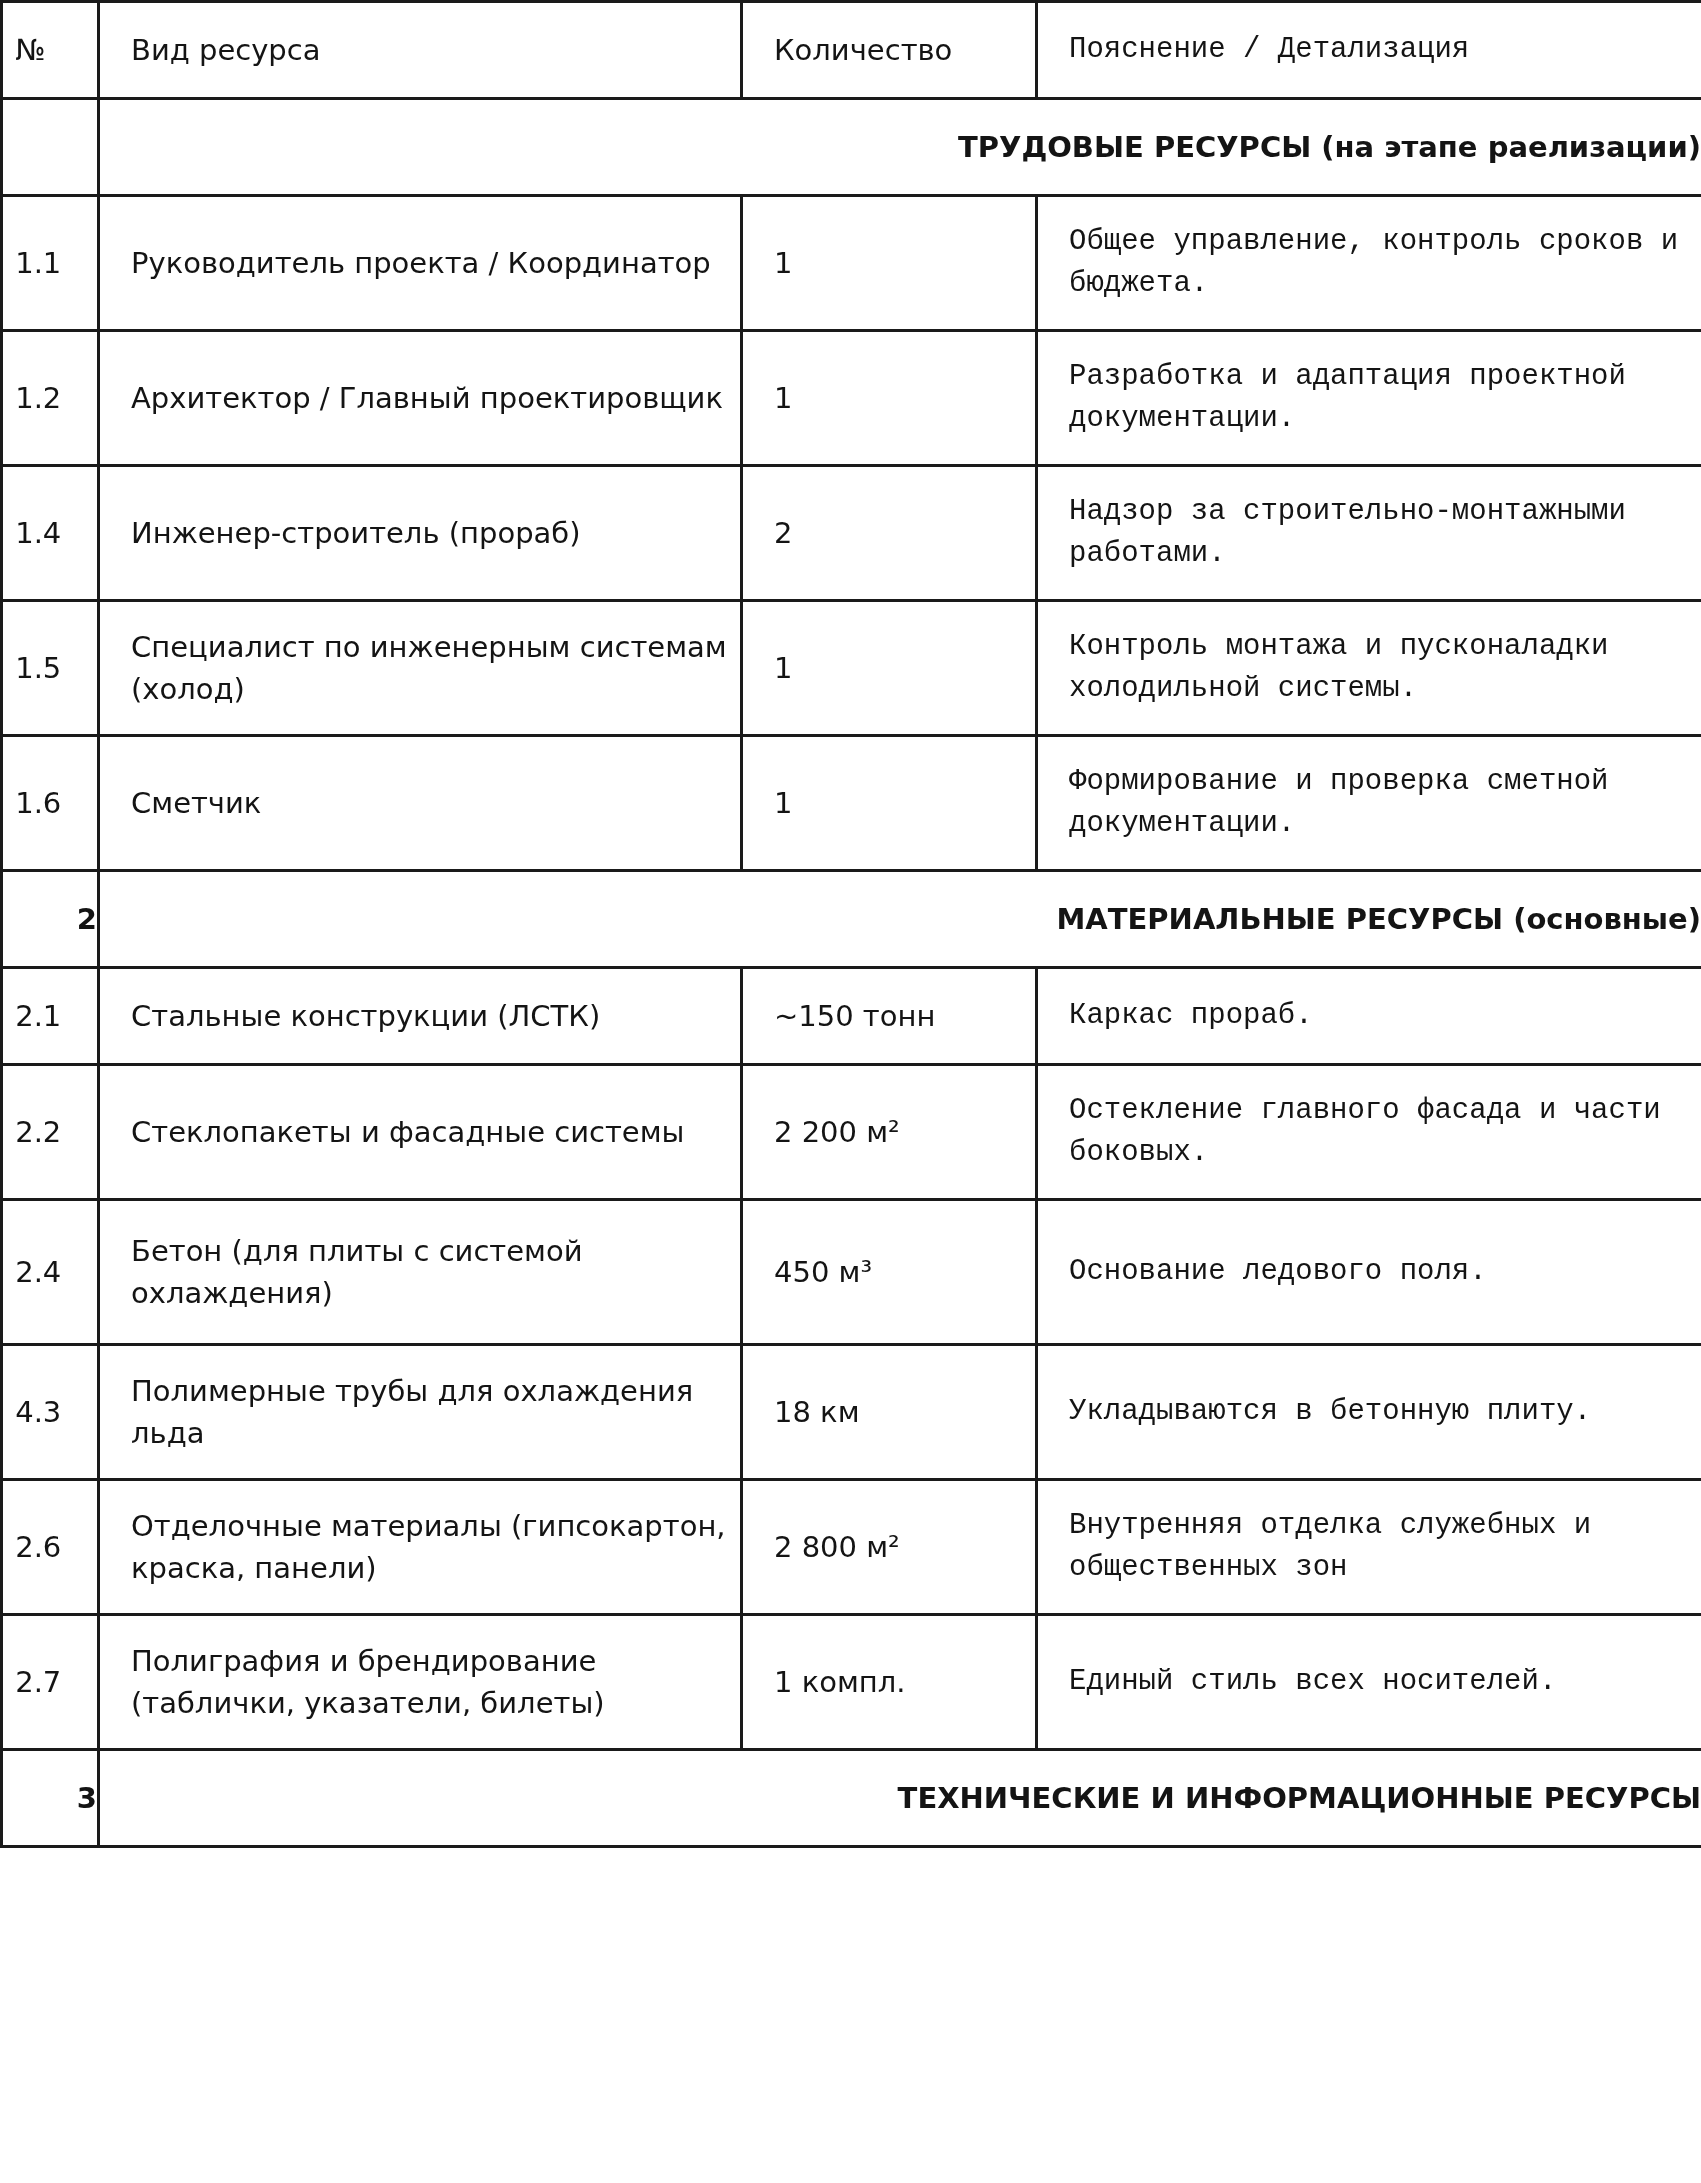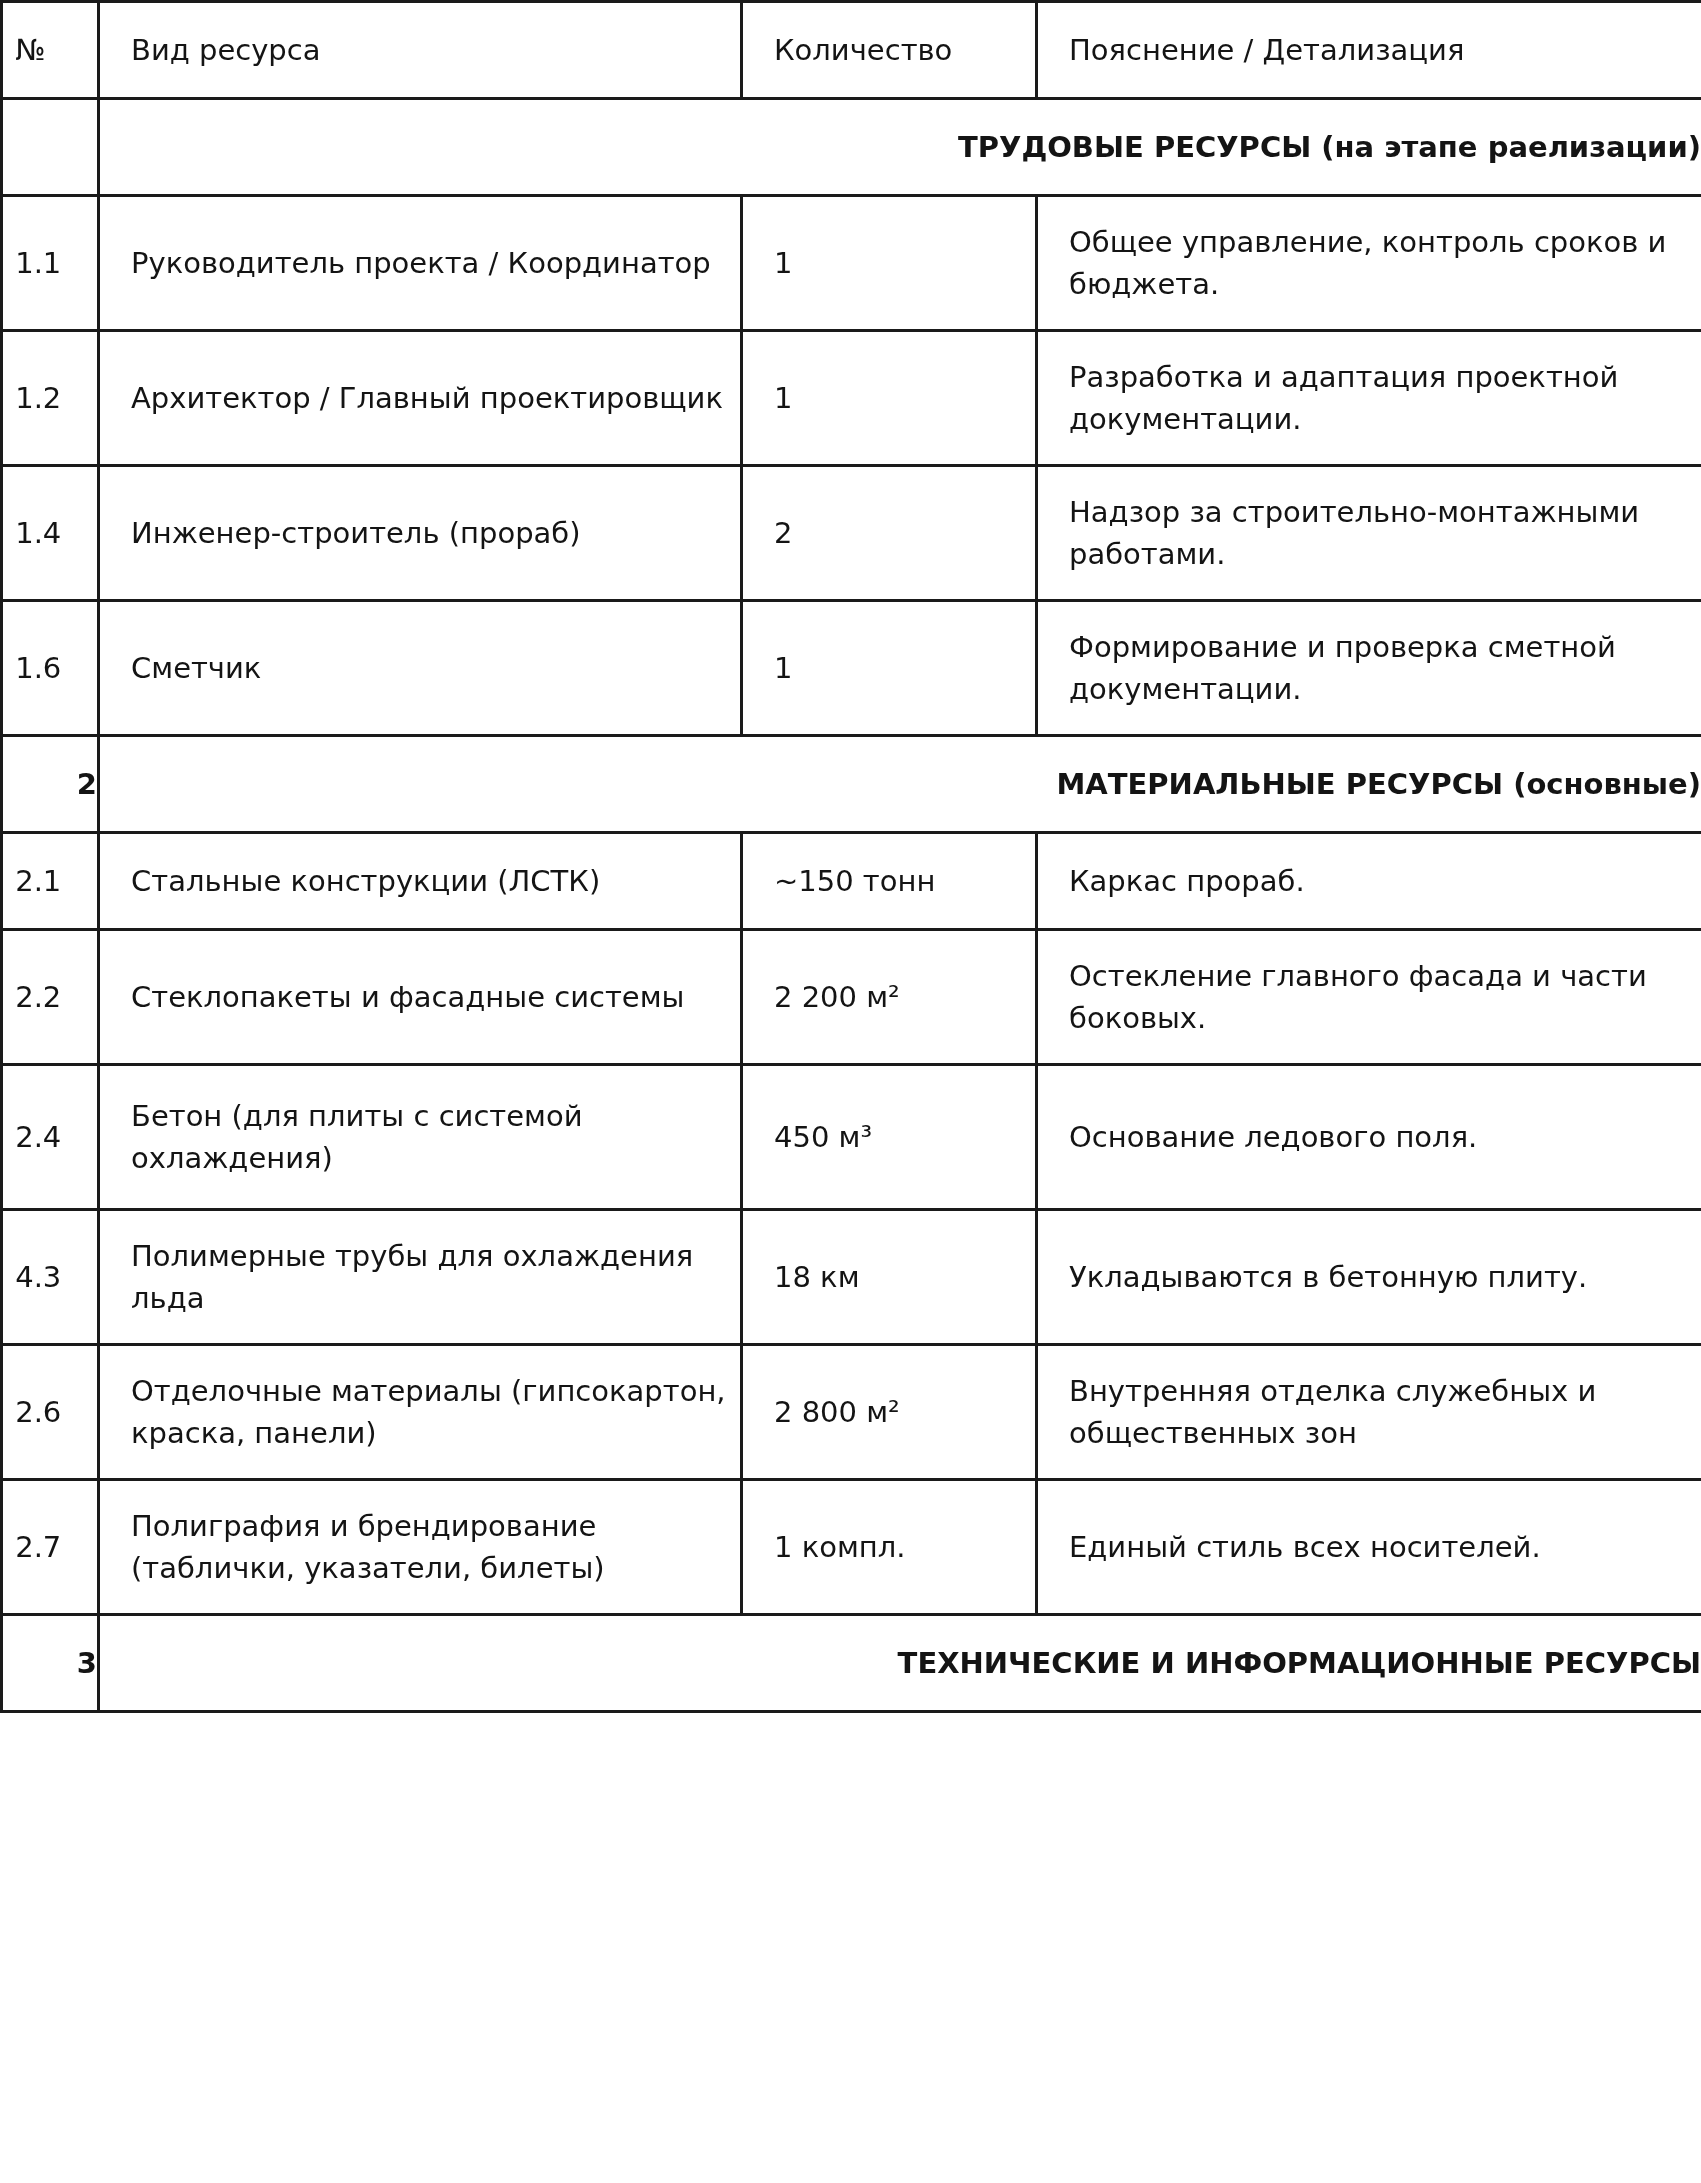--- a/index.html
+++ b/index.html
@@ -19,21 +19,21 @@
     padding: 0 0 0 31px;
     word-wrap: break-word;
   }
   table.res td.num { padding-left: 12.2px; }
   col.c1 { width: 97px; }
   col.c2 { width: 643px; }
   col.c3 { width: 295px; }
   col.c4 { width: 666px; }
   tr.bold td { font-weight: bold; text-align: right; }
   td.qty { padding-left: 41px; }
-  td.note { padding-left: 44px; padding-right: 17.5px; }
+  td.note { padding-left: 44px; padding-right: 17.5px; font-family: Liberation Mono, monospace; }
 </style>
 </head>
 <body>
 
 <table class="res">
   <colgroup>
       <col class="c1">
       <col class="c2">
       <col class="c3">
       <col class="c4">
@@ -61,20 +61,26 @@
       <td class="num">1.2</td>
       <td>Архитектор / Главный проектировщик</td>
       <td class="qty">1</td>
       <td class="note">Разработка и адаптация проектной документации.</td>
     </tr>
     <tr style="height:135px">
       <td class="num">1.4</td>
       <td>Инженер-строитель (прораб)</td>
       <td class="qty">2</td>
       <td class="note">Надзор за строительно-монтажными работами.</td>
+    </tr>
+    <tr style="height:135px">
+      <td class="num">1.5</td>
+      <td>Специалист по инженерным системам (холод)</td>
+      <td class="qty">1</td>
+      <td class="note">Контроль монтажа и пусконаладки холодильной системы.</td>
     </tr>
     <tr style="height:135px">
       <td class="num">1.6</td>
       <td>Сметчик</td>
       <td class="qty">1</td>
       <td class="note">Формирование и проверка сметной документации.</td>
     </tr>
 
     <tr class="bold" style="height:97px">
       <td class="num">2</td>

